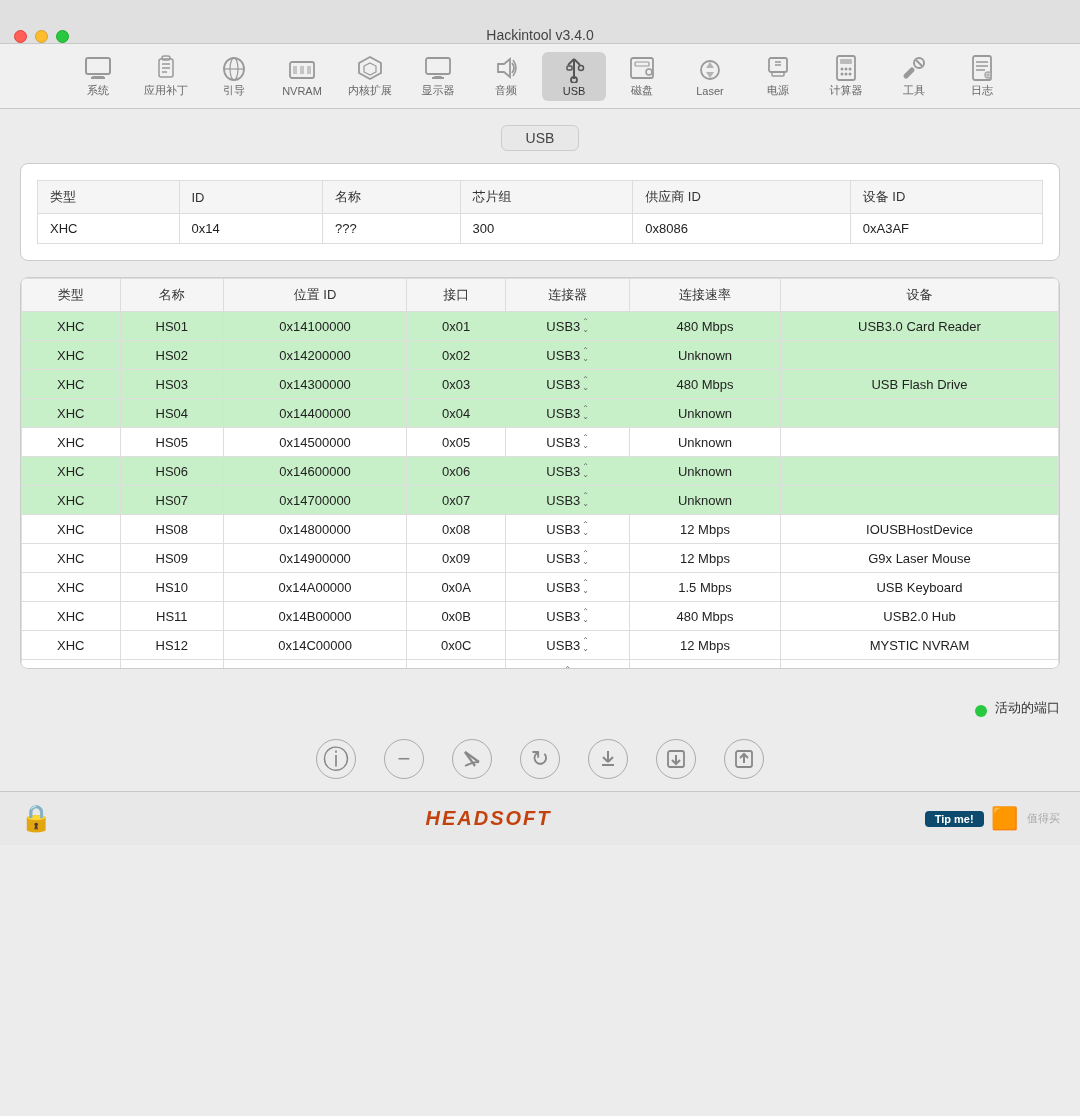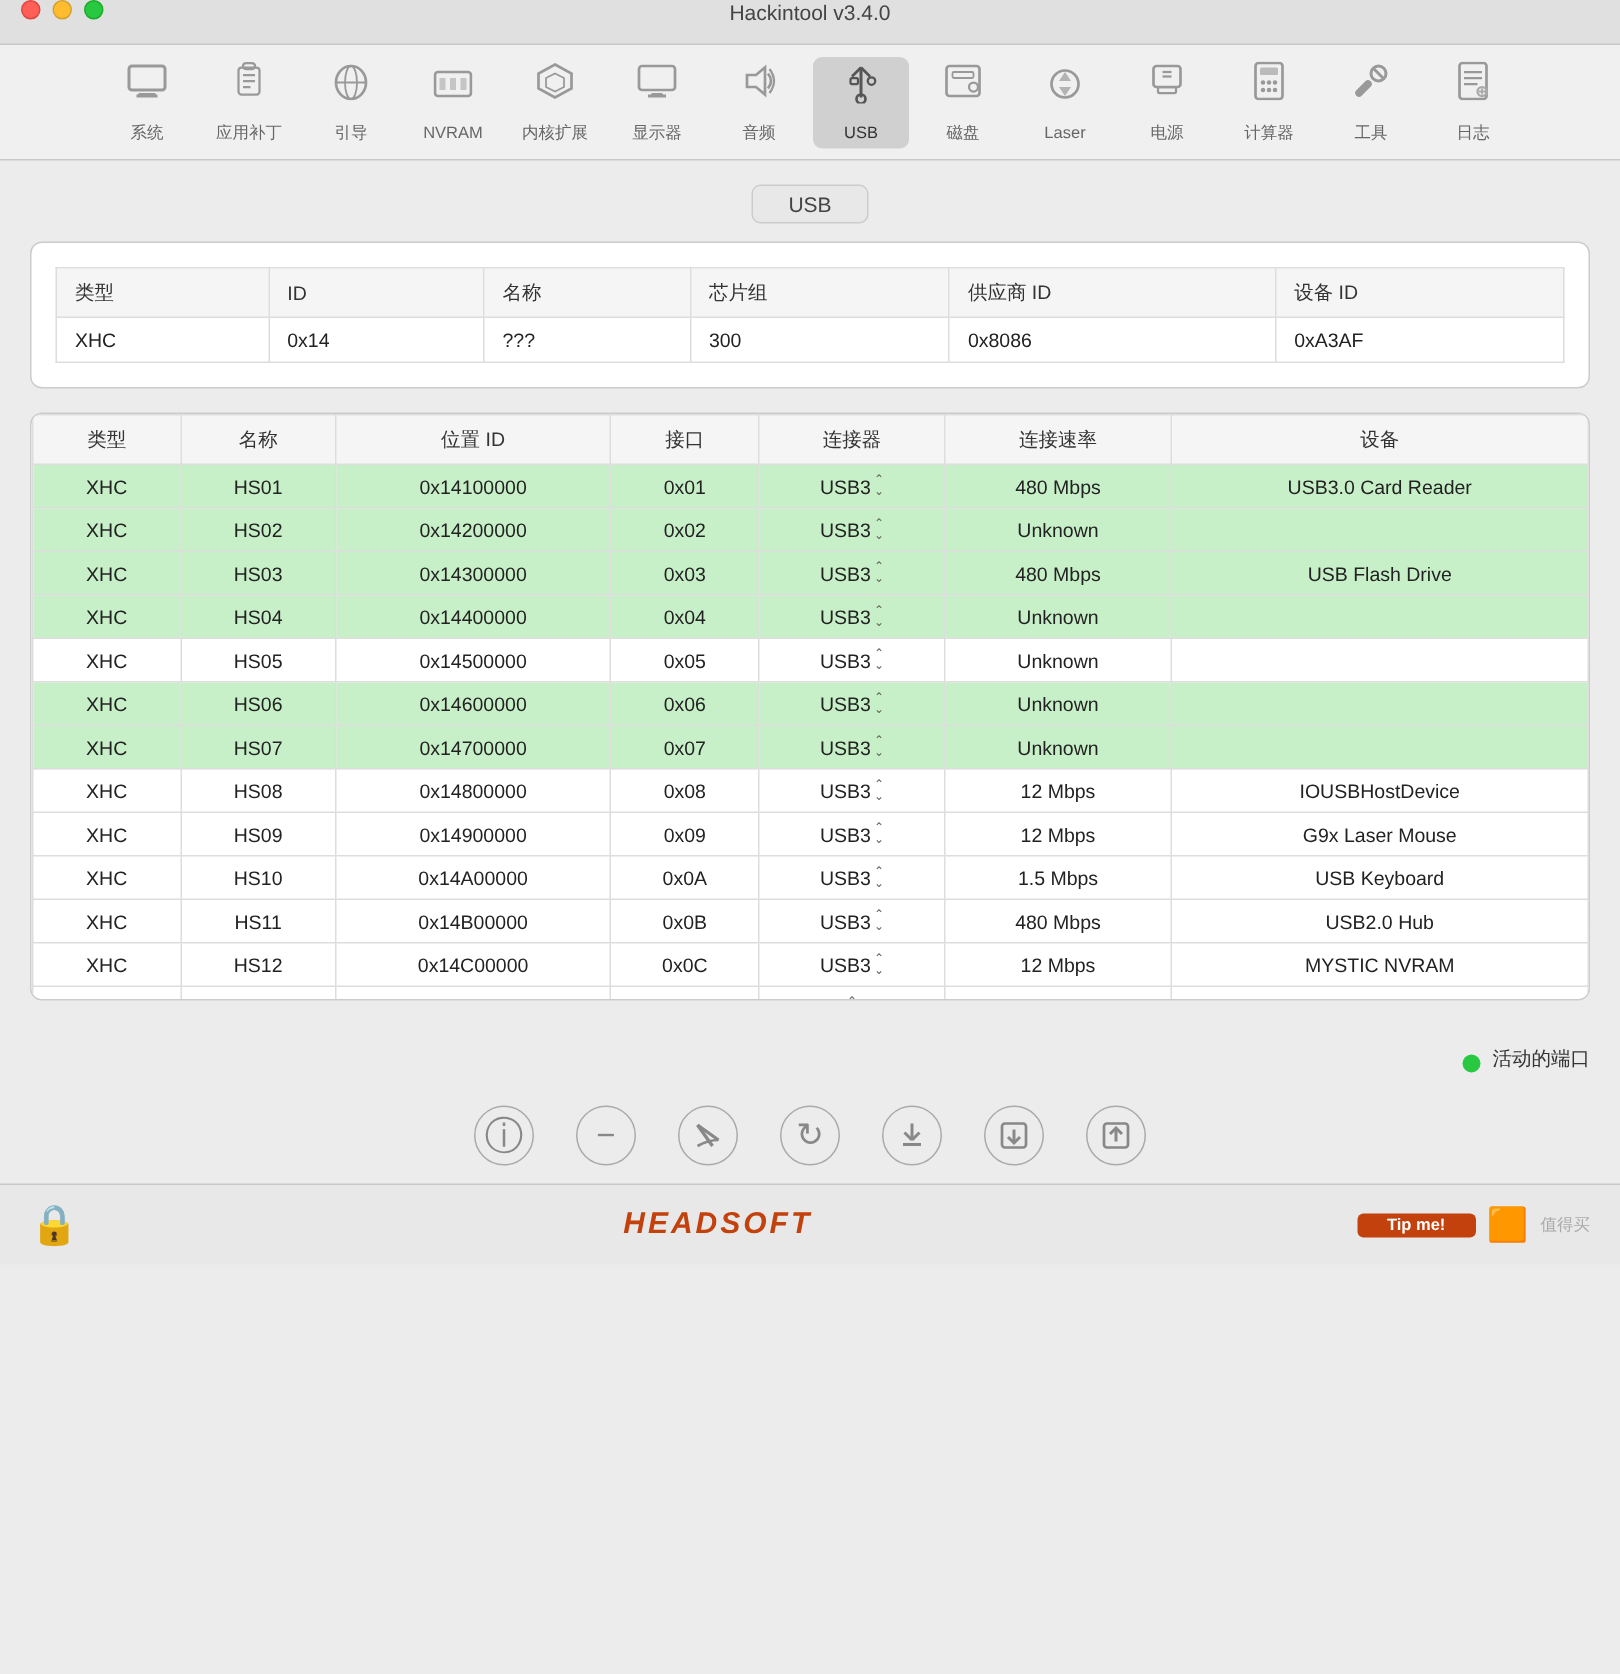--- a/index.html
+++ b/index.html
@@ -5,23 +5,23 @@
     * { box-sizing: border-box; margin: 0; padding: 0; }
     body {
       font-family: -apple-system, BlinkMacSystemFont, "Helvetica Neue", Arial, sans-serif;
       background: #ececec;
       width: 1080px;
       min-height: 1116px;
       overflow: hidden;
     }
     .titlebar {
       background: #e0e0e0;
-      height: 30px;
-      display: flex;
-      align-items: flex-start;
+      height: 44px;
+      display: flex;
+      align-items: flex-end;
       justify-content: center;
       position: relative;
       border-bottom: 1px solid #c8c8c8;
     }
     .titlebar-title {
       font-size: 14px;
       color: #444;
       font-weight: 500;
     }
     .traffic-lights {
@@ -49,21 +49,20 @@
       padding: 6px 10px;
     }
     .toolbar-item {
       display: flex;
       flex-direction: column;
       align-items: center;
       padding: 4px 10px;
       border-radius: 6px;
       cursor: pointer;
       min-width: 64px;
-      gap: 12px;
     }
     .toolbar-item.active {
       background: #d0d0d0;
     }
     .toolbar-icon {
       font-size: 22px;
       color: #888;
       height: 28px;
       display: flex;
       align-items: center;
@@ -230,25 +229,25 @@
       font-style: italic;
     }
     .footer-tip {
       display: flex;
       align-items: center;
       gap: 8px;
       font-size: 13px;
       color: #888;
     }
     .tip-box {
-      background: #c2410c;
+      background: #0c4a6e;
       color: #fff;
       font-size: 11px;
       font-weight: 700;
-      padding: 2px 20px;
+      padding: 2px 10px;
       border-radius: 4px;
     }
     .footer-watermark {
       font-size: 11px;
       color: #aaa;
     }
     .partial-row td { color: #aaa; }
   </style>
 </head>
 <body>

